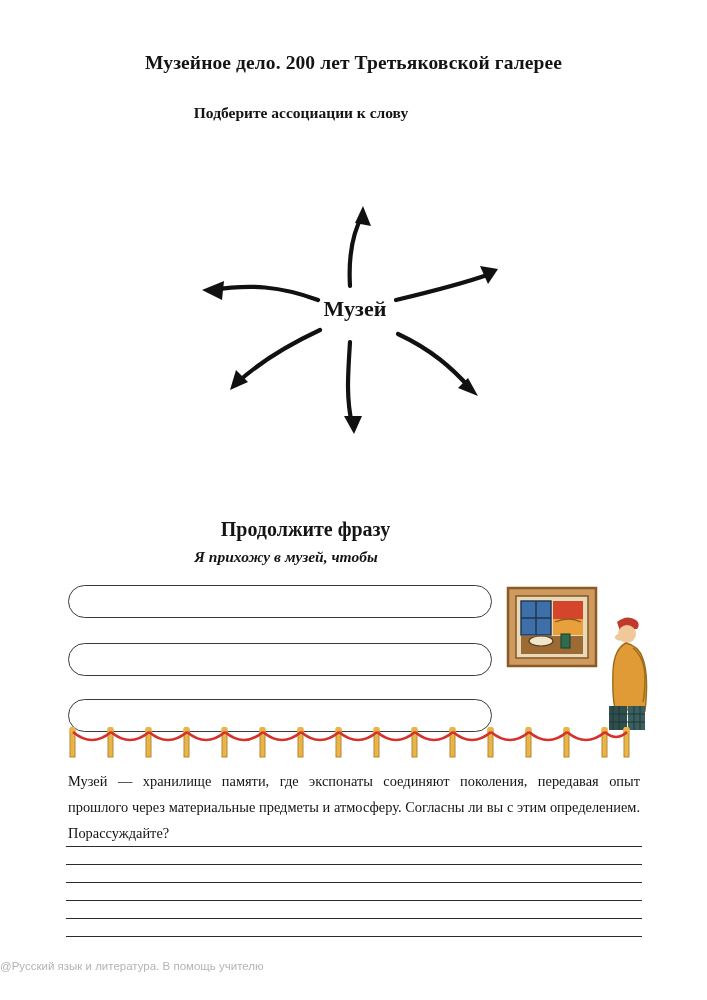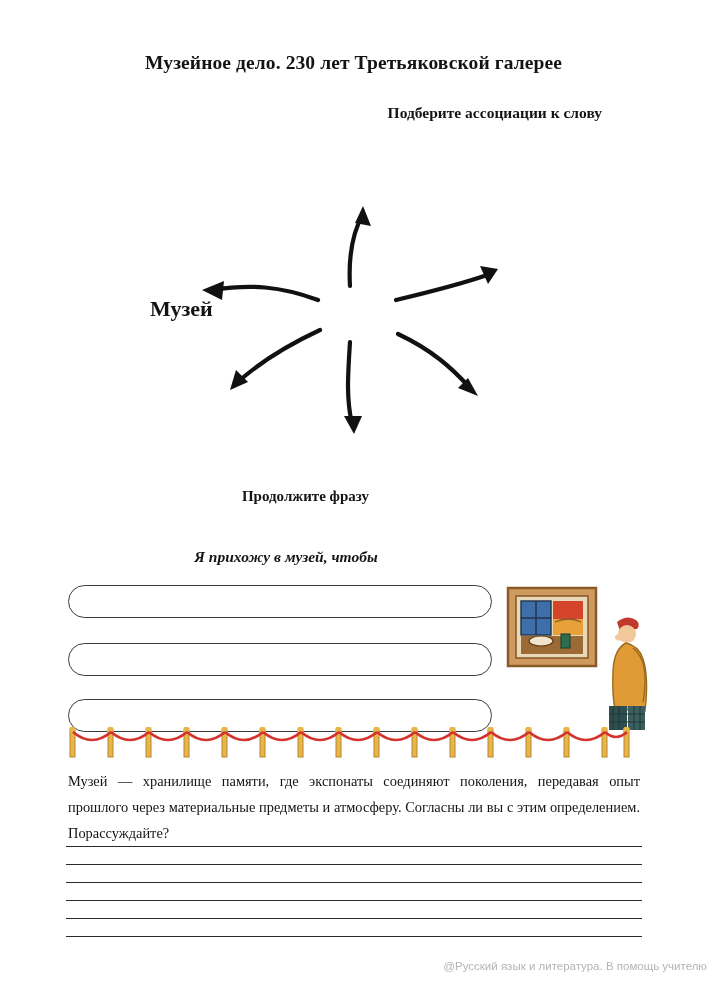--- a/index.html
+++ b/index.html
@@ -31,51 +31,52 @@
     text-align: center;
     font-size: 19.5px;
     font-weight: bold;
     letter-spacing: 0.1px;
   }
   .subtitle {
     position: absolute;
     top: 104px;
     left: 0;
     width: 602px;
-    text-align: right;
+    text-align: center;
     font-size: 15.5px;
     font-weight: bold;
   }
 
   
   .cluster {
     position: absolute;
     top: 190px;
     left: 150px;
     width: 410px;
     height: 270px;
   }
   .cluster svg { display: block; }
   .cluster-word {
     position: absolute;
     left: 0;
     top: 106px;
     width: 410px;
+    text-align: center;
     font-size: 22px;
     font-weight: bold;
   }
 
   
   .sec2-title {
     position: absolute;
-    top: 488px;
+    top: 518px;
     left: 0;
     width: 611px;
     text-align: center;
-    font-size: 15px;
+    font-size: 20px;
     font-weight: bold;
   }
   .sec2-italic {
     position: absolute;
     top: 548px;
     left: 0;
     width: 572px;
     text-align: center;
     font-size: 15.5px;
     font-style: italic;
@@ -137,32 +138,32 @@
     border-bottom: 1px solid #2b2b2b;
     margin-bottom: 17px;
   }
 
   
   .footer {
     position: absolute;
     top: 960px;
     left: 0;
     width: 707px;
-    text-align: right;
+    text-align: left;
     font-size: 11.5px;
     font-family: "Liberation Sans", sans-serif;
     color: #b4b4b4;
   }
 </style>
 </head>
 <body>
 
 <div class="page">
 
-  <div class="title">Музейное дело. 230 лет Третьяковской галерее</div>
+  <div class="title">Музейное дело. 200 лет Третьяковской галерее</div>
   <div class="subtitle">Подберите ассоциации к слову</div>
 
   <div class="cluster">
     <svg width="410" height="270" viewBox="0 0 410 270">
       <g fill="none" stroke="#111111" stroke-width="4.2" stroke-linecap="round">
 
         <path d="M200 96 C 198 62, 204 40, 213 24"></path>
 
         <path d="M168 110 C 130 96, 100 94, 62 100"></path>
 

